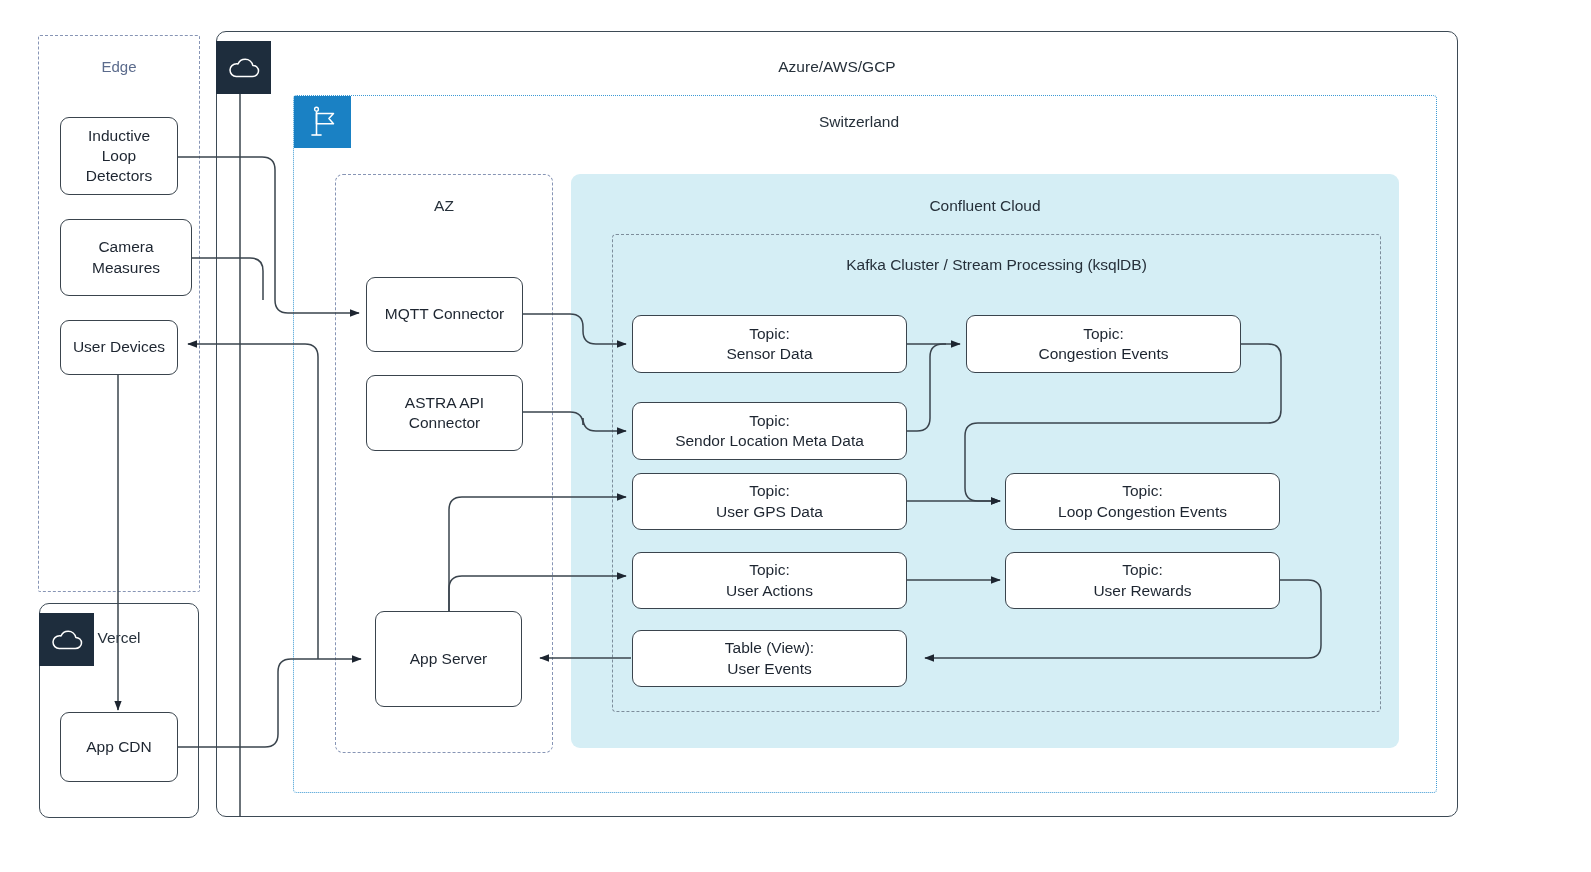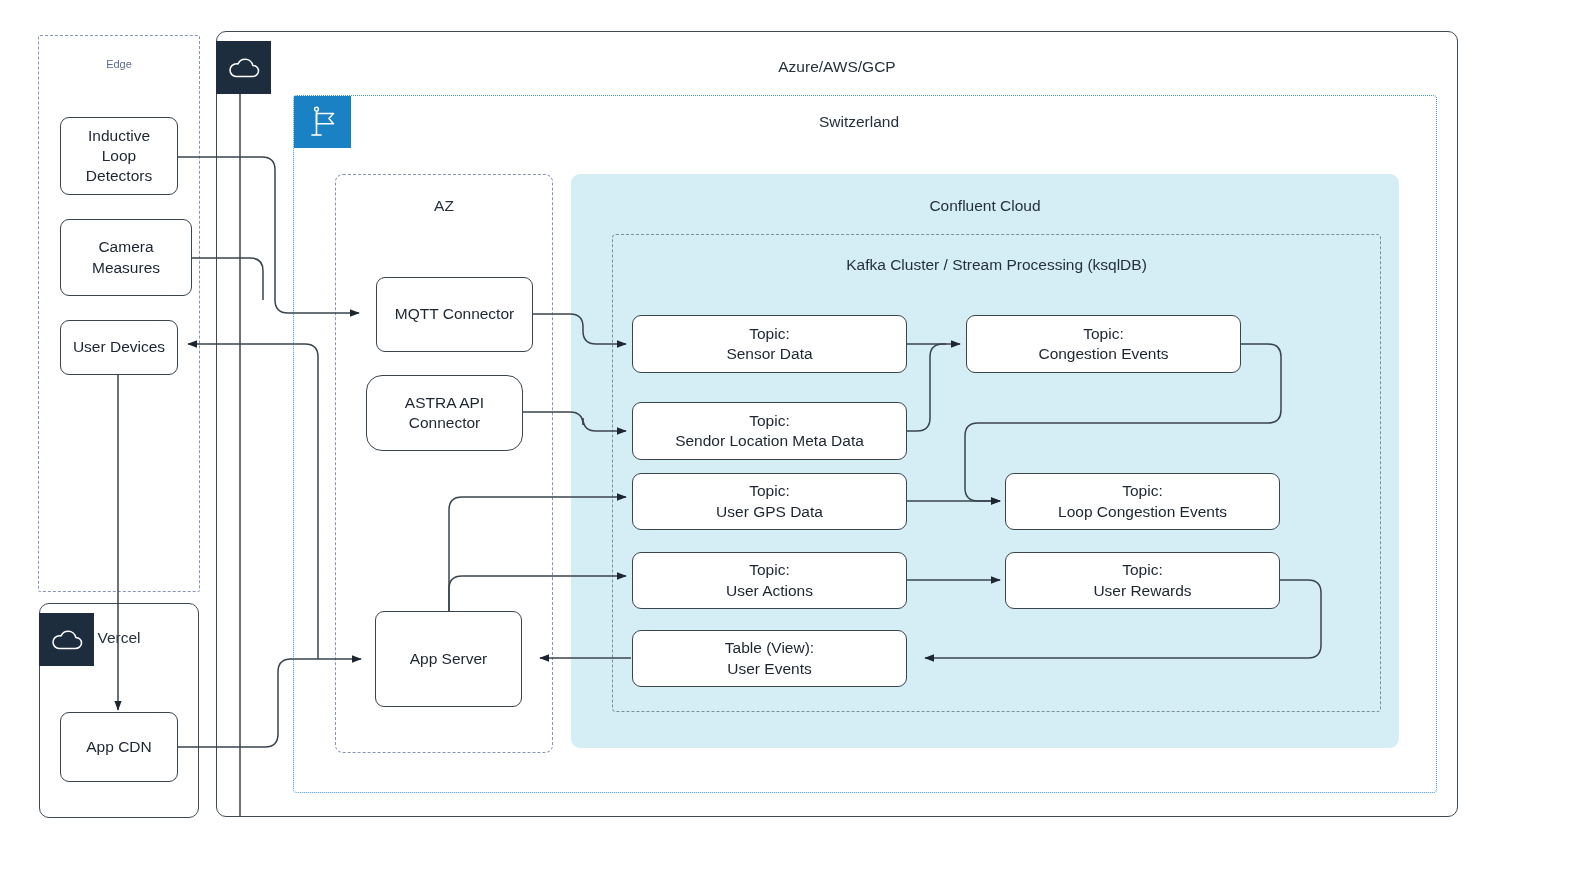--- a/index.html
+++ b/index.html
@@ -5,21 +5,21 @@
   html,body{margin:0;padding:0;background:#ffffff;}
   body{font-family:"Liberation Sans",sans-serif;}
   #canvas{position:relative;width:1591px;height:872px;background:#ffffff;overflow:hidden;}
   svg#wires{position:absolute;left:0;top:0;width:1591px;height:872px;pointer-events:none;}
 
   
   .cont{position:absolute;box-sizing:border-box;}
   .cont-label{position:absolute;left:0;right:0;text-align:center;font-size:15.5px;color:#26303a;}
 
   .edge-box{border:1.6px dashed #8795b5;border-radius:2px;background:transparent;}
-  .edge-label{color:#5b6b8c;font-size:11px;}
+  .edge-label{color:#5b6b8c;font-size:15px;}
 
   .cloud-box{border:1.4px solid #3d4a55;border-radius:10px;background:transparent;}
   .vercel-box{border:1.4px solid #3d4a55;border-radius:10px;background:transparent;}
 
   .ch-dotted{border:1.7px dotted #3d9ad4;border-radius:4px;background:transparent;}
   .az-box{border:1.6px dashed #8795b5;border-radius:8px;background:transparent;}
 
   .confluent-box{background:#d5eef5;border-radius:9px;}
   .kafka-box{border:1.6px dashed #7d8d9b;border-radius:4px;background:transparent;}
 
@@ -140,25 +140,25 @@
   </div>
 
   <div class="node" style="left:60px;top:712px;width:118px;height:70px;">
     <span class="ln">App CDN</span>
   </div>
 
   <div class="node" style="left:60px;top:320px;width:118px;height:55px;">
     <span class="ln">User Devices</span>
   </div>
 
-  <div class="node" style="left:376px;top:277px;width:157px;height:75px;">
+  <div class="node" style="left:366px;top:277px;width:157px;height:75px;">
     <span class="ln">MQTT Connector</span>
   </div>
 
-  <div class="node" style="left:366px;top:375px;width:157px;height:76px;border-radius:16px;">
+  <div class="node" style="left:366px;top:375px;width:157px;height:76px;">
     <span>
       <span class="ln">ASTRA API</span>
       <span class="ln">Connector</span>
     </span>
   </div>
 
   <div class="node" style="left:375px;top:611px;width:147px;height:96px;">
     <span class="ln">App Server</span>
   </div>
 

